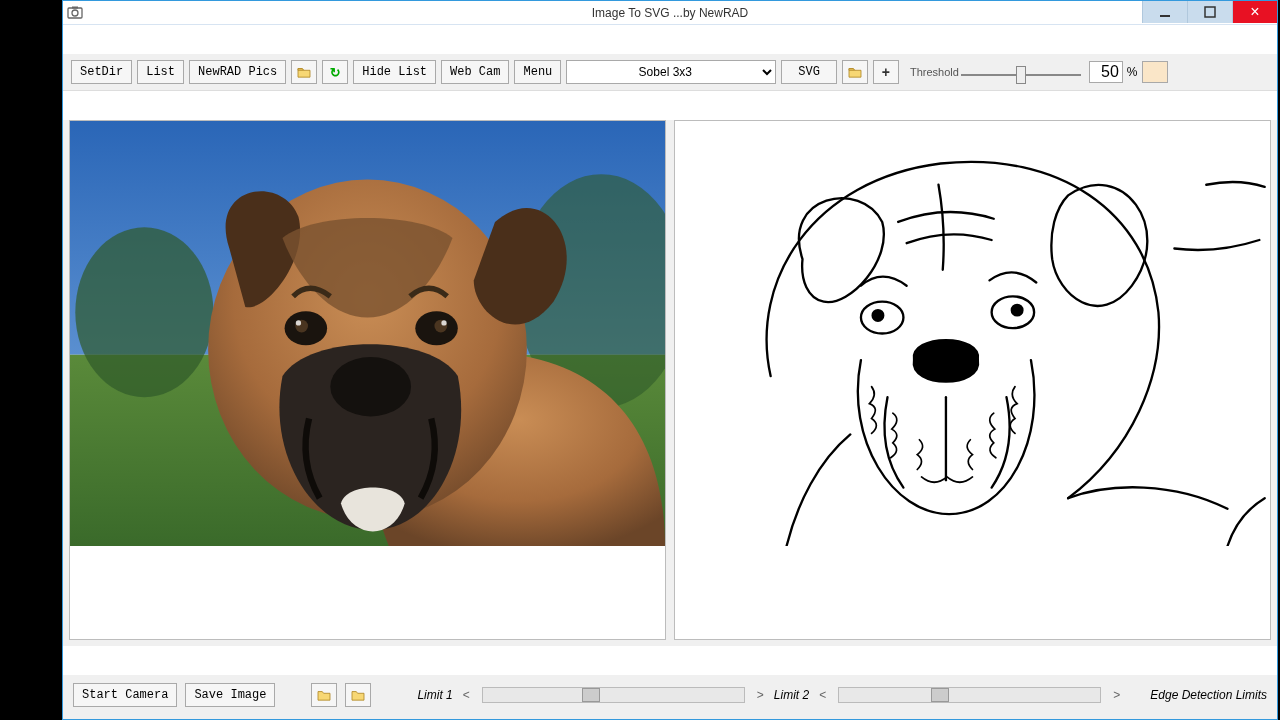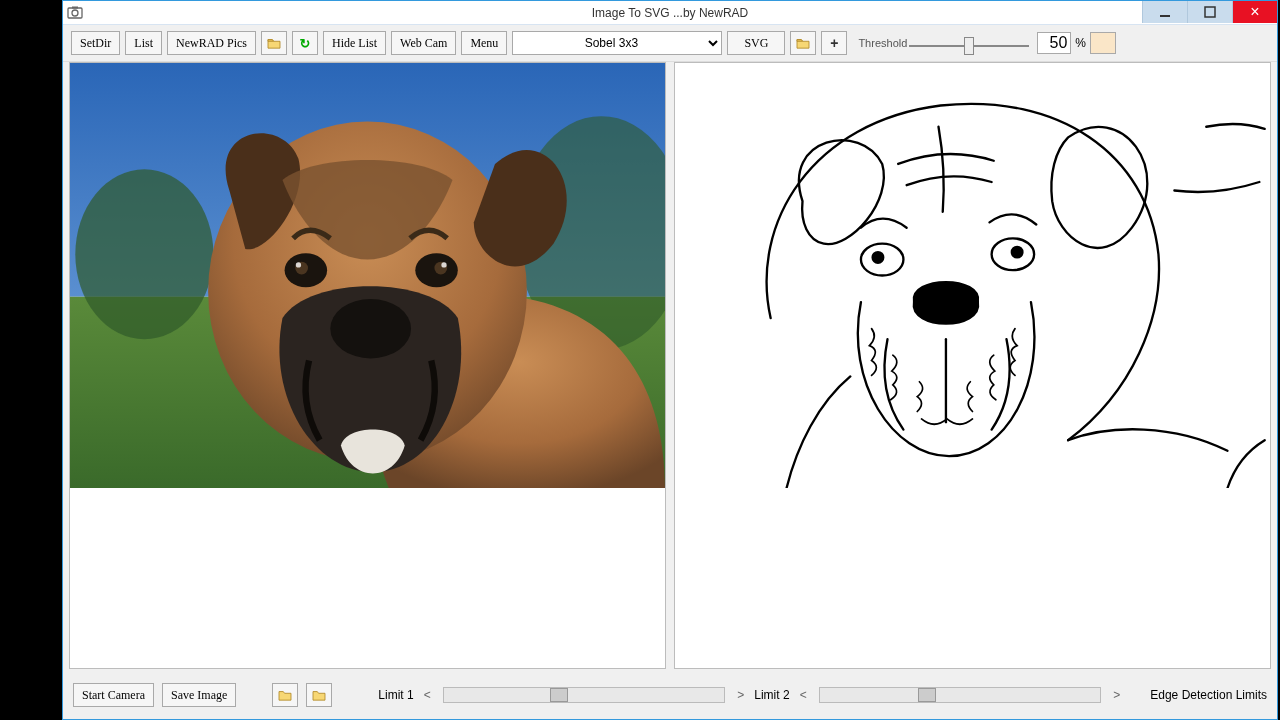--- a/index.html
+++ b/index.html
@@ -21,20 +21,21 @@
   .window {
     position: absolute;
     left: 62px;
     top: 0;
     width: 1216px;
     height: 720px;
     background: #fff;
     border: 1px solid #3399dd;
     display: flex;
     flex-direction: column;
+    gap: 29px;
   }
   .titlebar {
     height: 24px;
     background: #fff;
     display: flex;
     align-items: center;
     position: relative;
     font-size: 12px;
     color: #333;
     border-bottom: 1px solid #d7e4f2;
@@ -81,21 +82,21 @@
     gap: 5px;
     background: #f0f0f0;
     border-bottom: 1px solid #ddd;
     flex-wrap: nowrap;
   }
   .btn {
     background: #f6f6f6;
     border: 1px solid #a9a9a9;
     padding: 3px 8px;
     font-size: 12px;
-    font-family: Liberation Serif, serif;
+    font-family: Liberation Mono, monospace;
     height: 24px;
     cursor: default;
     white-space: nowrap;
   }
   .icon-btn {
     background: #f6f6f6;
     border: 1px solid #a9a9a9;
     width: 26px; height: 24px;
     display: flex; align-items:center; justify-content:center;
   }
@@ -180,21 +181,21 @@
   }
   .track-inner {
     flex:1; height:16px; border:1px solid #bbb;
     background:#e8e8e8; position:relative;
   }
   .track-thumb {
     position:absolute; top:0; height:100%; width:18px;
     background:#ccc; border:1px solid #999;
   }
   .arrow { color:#666; padding:0 2px; user-select:none;}
-  .bottom-label { white-space:nowrap; }
+  .bottom-label { white-space:nowrap;font-style:italic; }
 </style>
 </head>
 <body>
 
 <div class="desktop">
 
   <div class="window">
 
     <div class="titlebar">
       <span class="app-icon">

